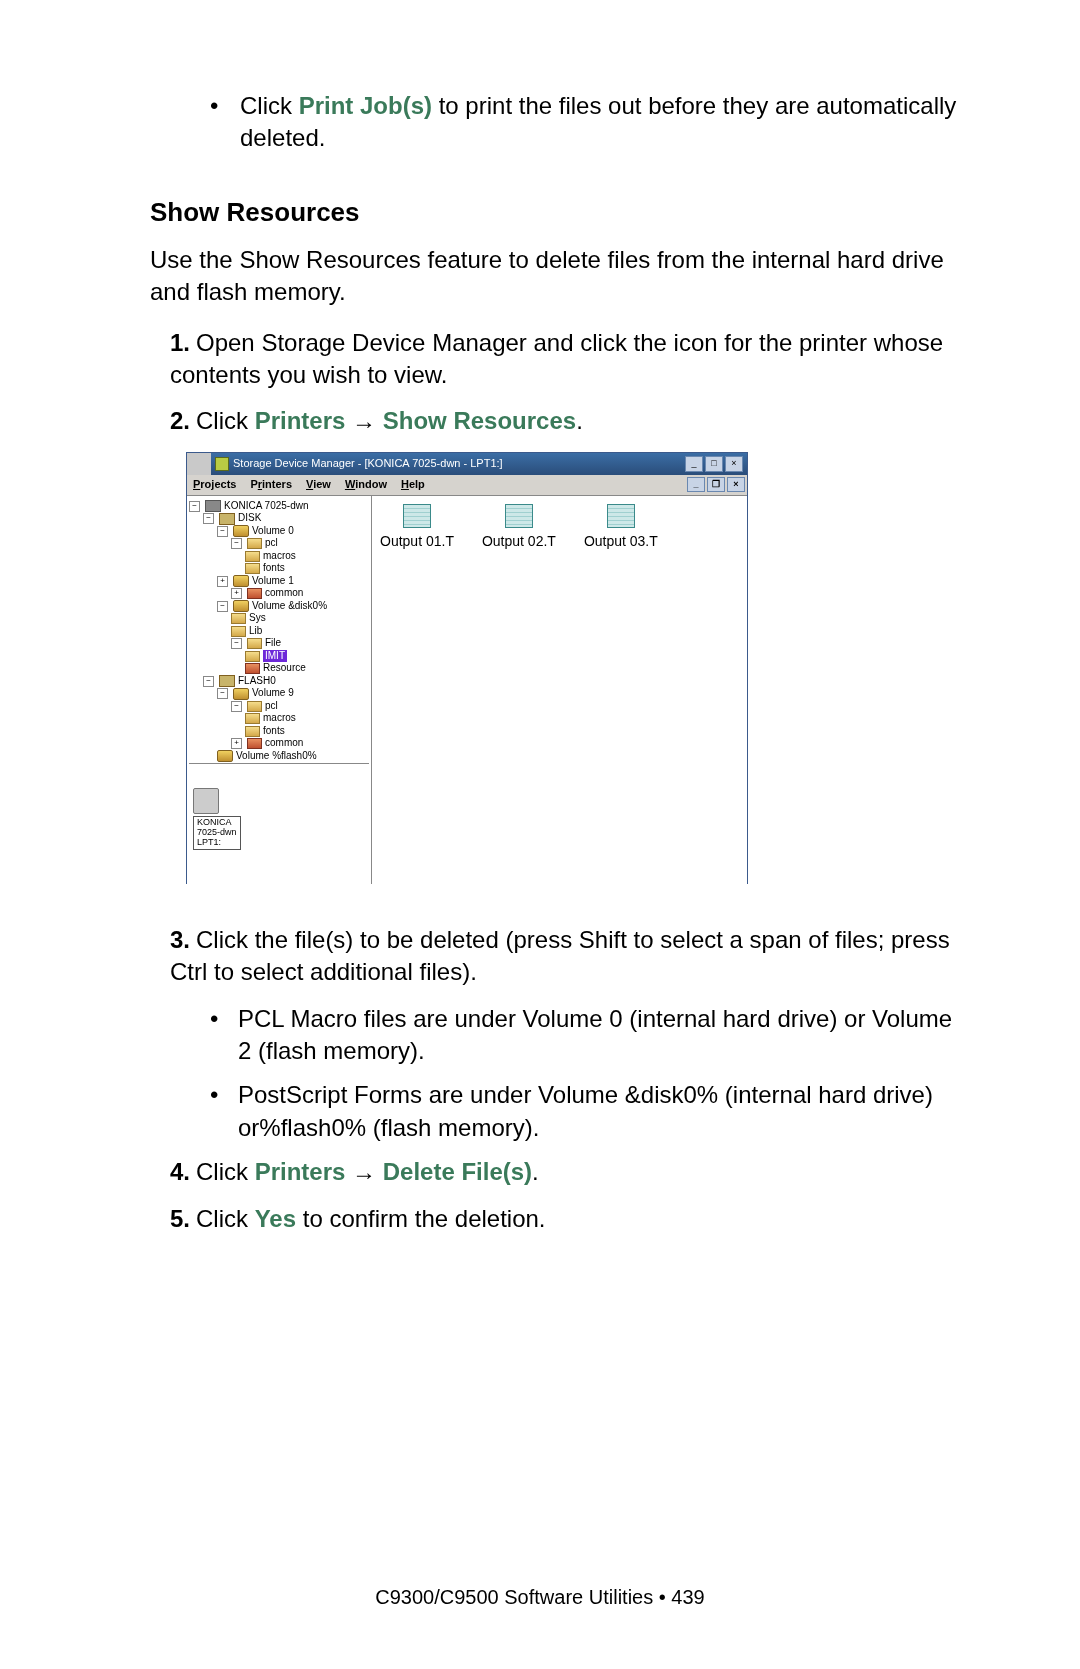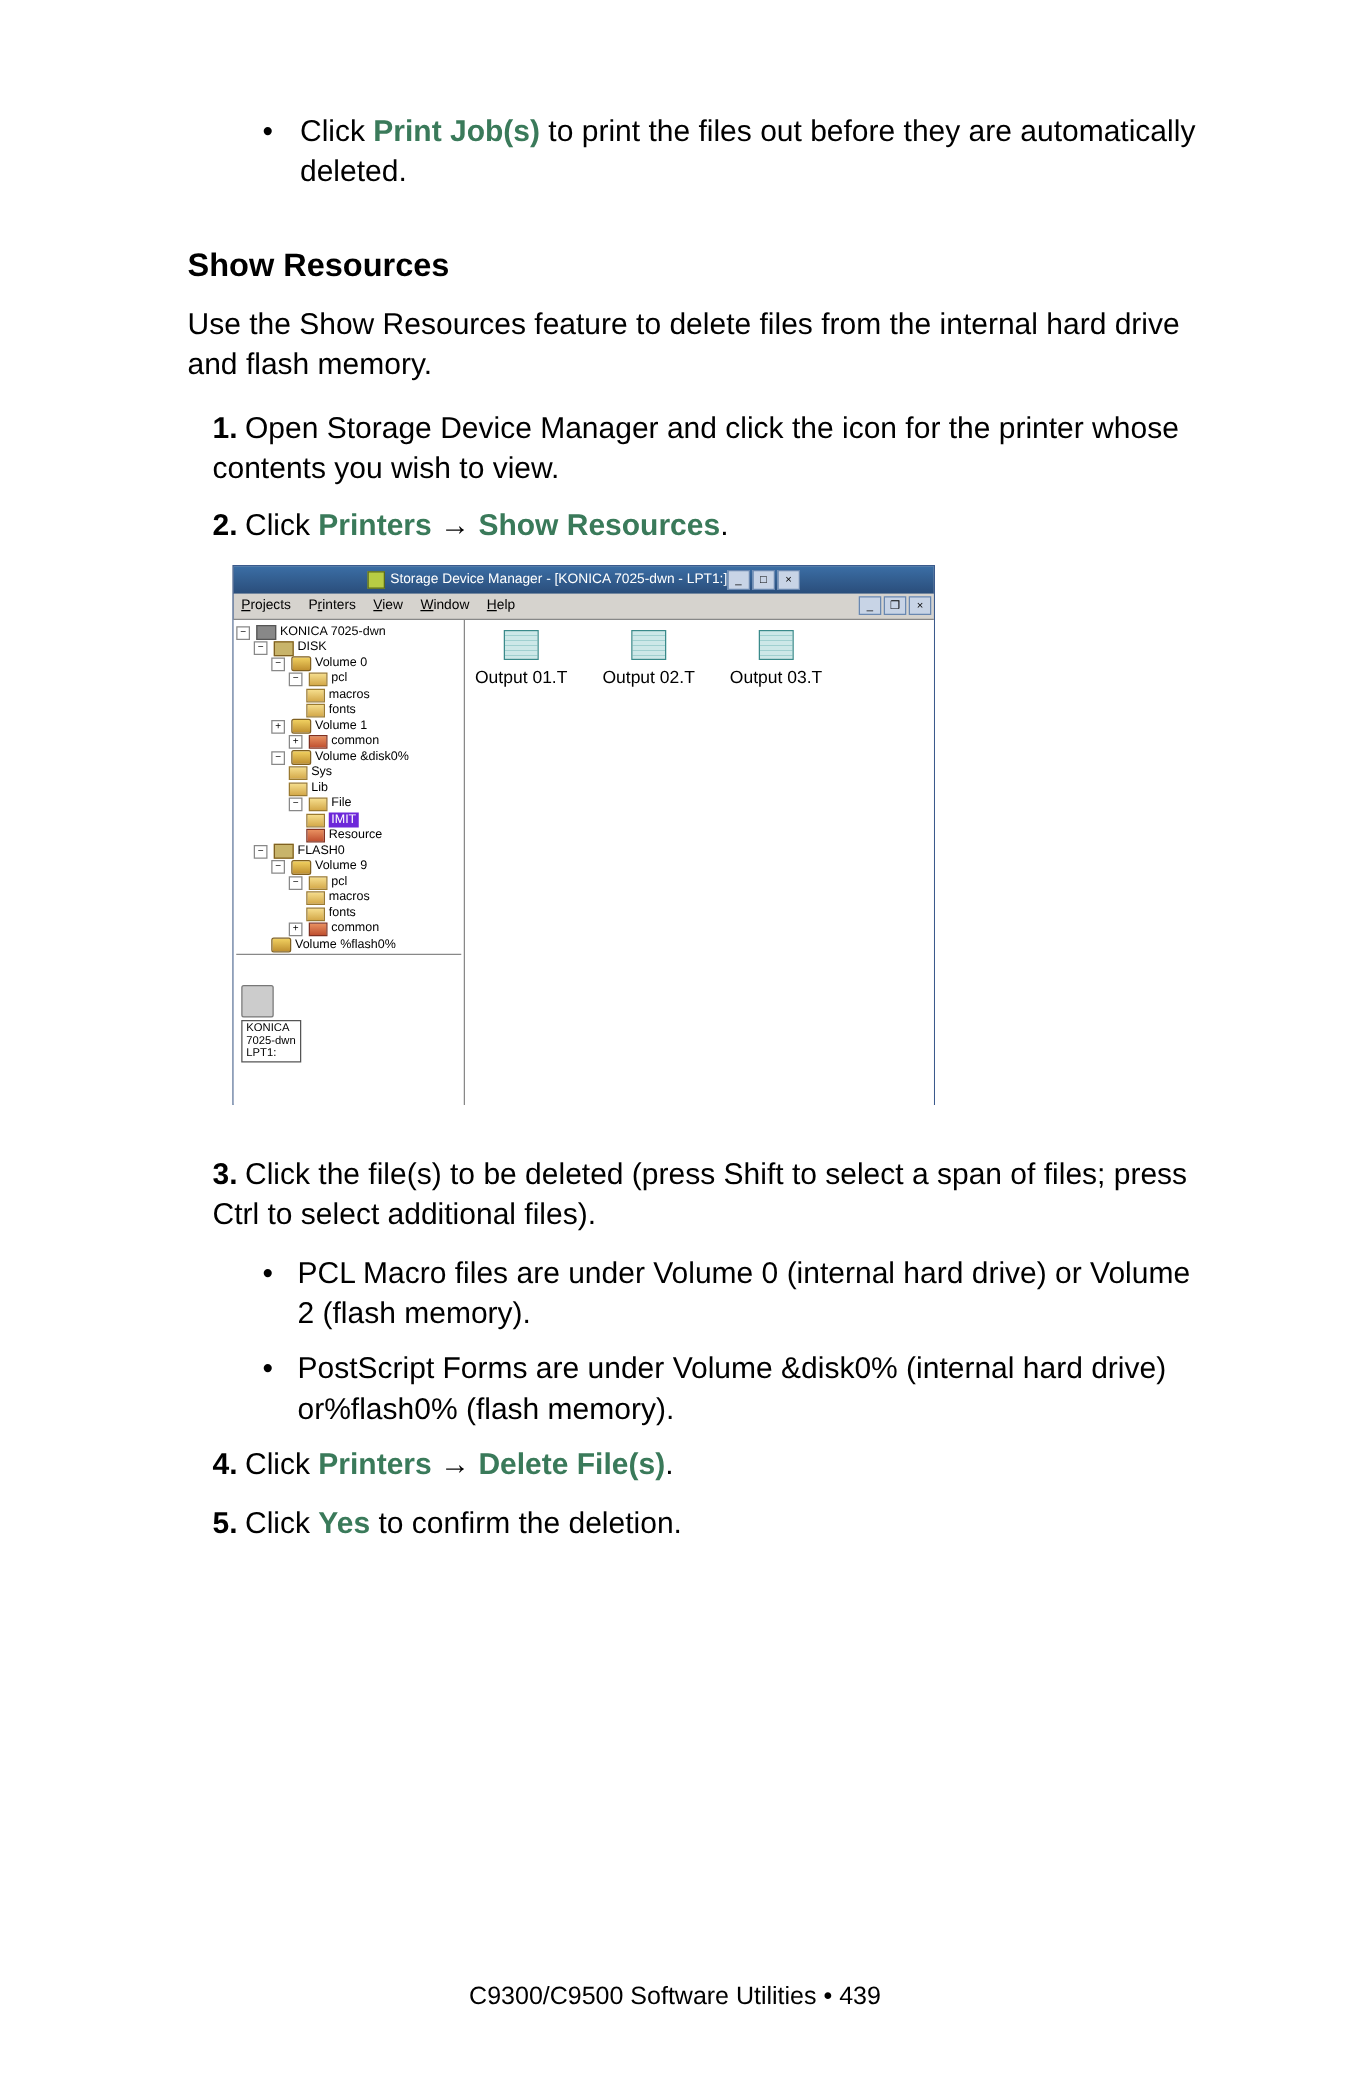--- a/index.html
+++ b/index.html
@@ -79,23 +79,24 @@
     margin: 10px 0 40px 36px;
     font-family: Tahoma, Arial, sans-serif;
     background: #c9c9c9;
   }
   .titlebar {
     background: linear-gradient(#3b6ea5, #2a4d7a);
     color: #fff;
     height: 22px;
     display: flex;
     align-items: center;
-    justify-content: center;
+    justify-content: space-between;
     font-size: 11px;
     padding: 0 4px;
+    margin-left: 24px;
   }
   .titlebar .left {
     display: flex;
     align-items: center;
     gap: 4px;
   }
   .title-icon {
     width: 12px;
     height: 12px;
     background: #b8cc44;
@@ -119,20 +120,21 @@
     background: #d6d3ce;
     height: 20px;
     display: flex;
     align-items: center;
     gap: 14px;
     padding: 0 6px;
     font-size: 11px;
     color: #000;
     border-bottom: 1px solid #888;
     position: relative;
+    font-weight: bold;
   }
   .menubar .u { text-decoration: underline; }
   .doc-controls {
     position: absolute;
     right: 2px;
     top: 2px;
     display: flex;
     gap: 2px;
   }
   .doc-controls .win-btn { height: 13px; }

